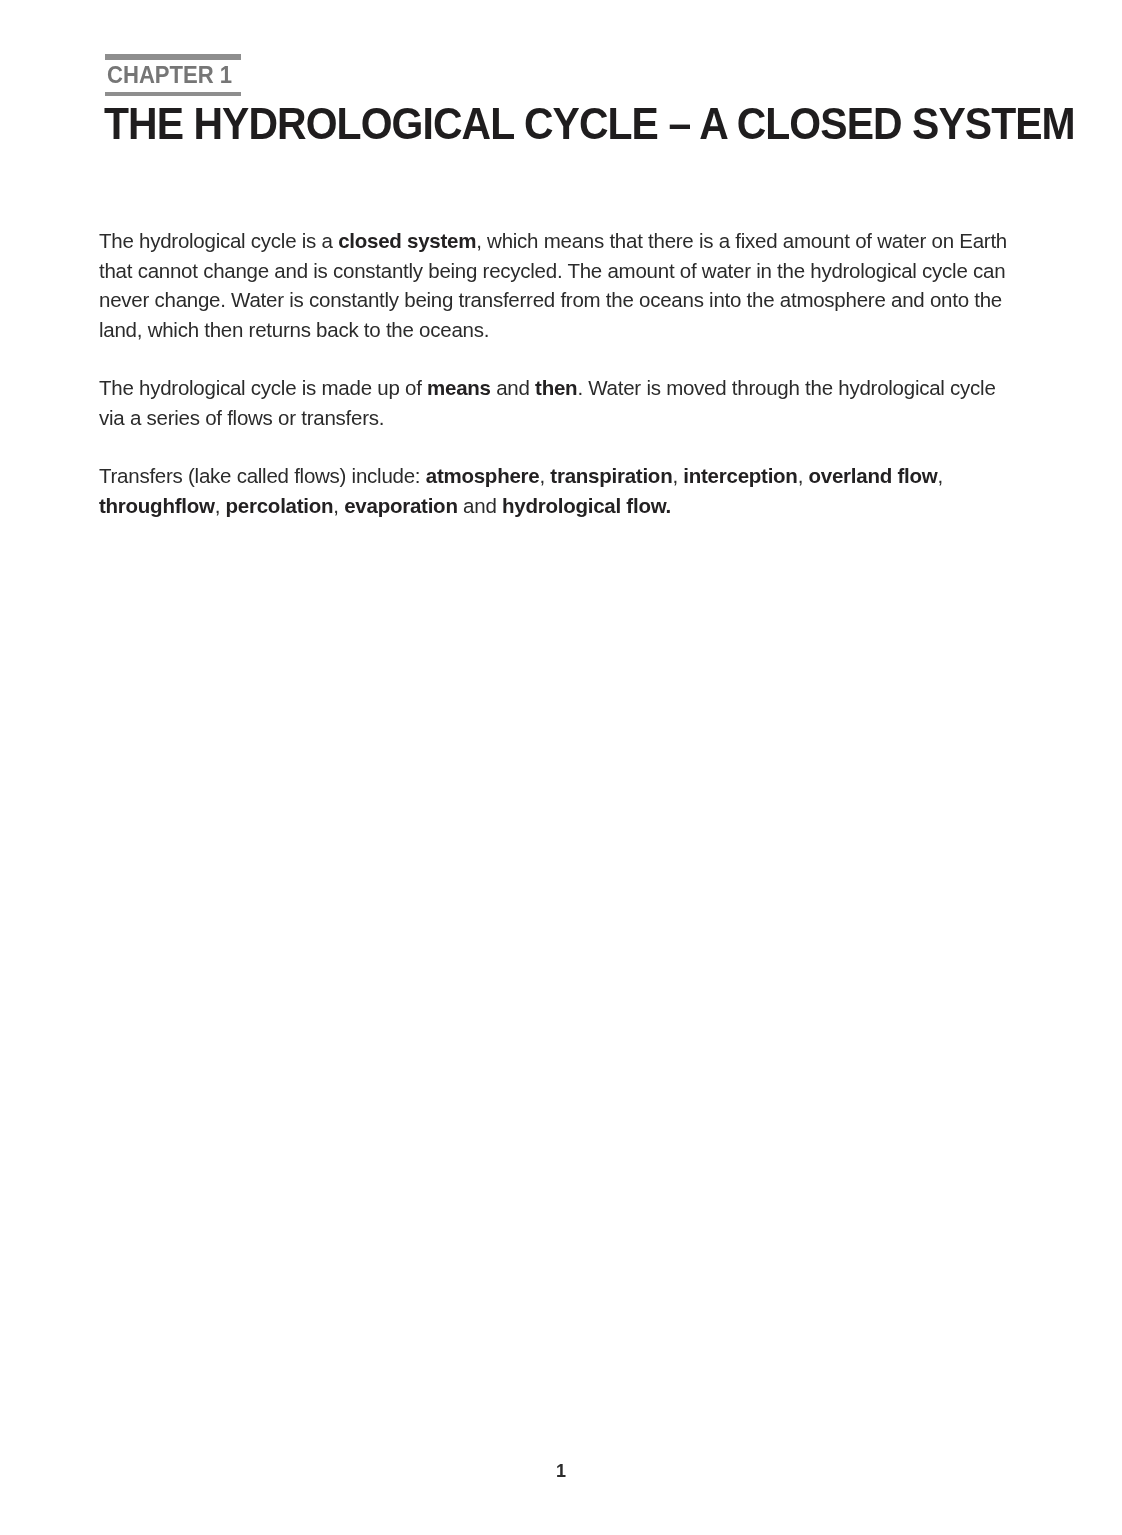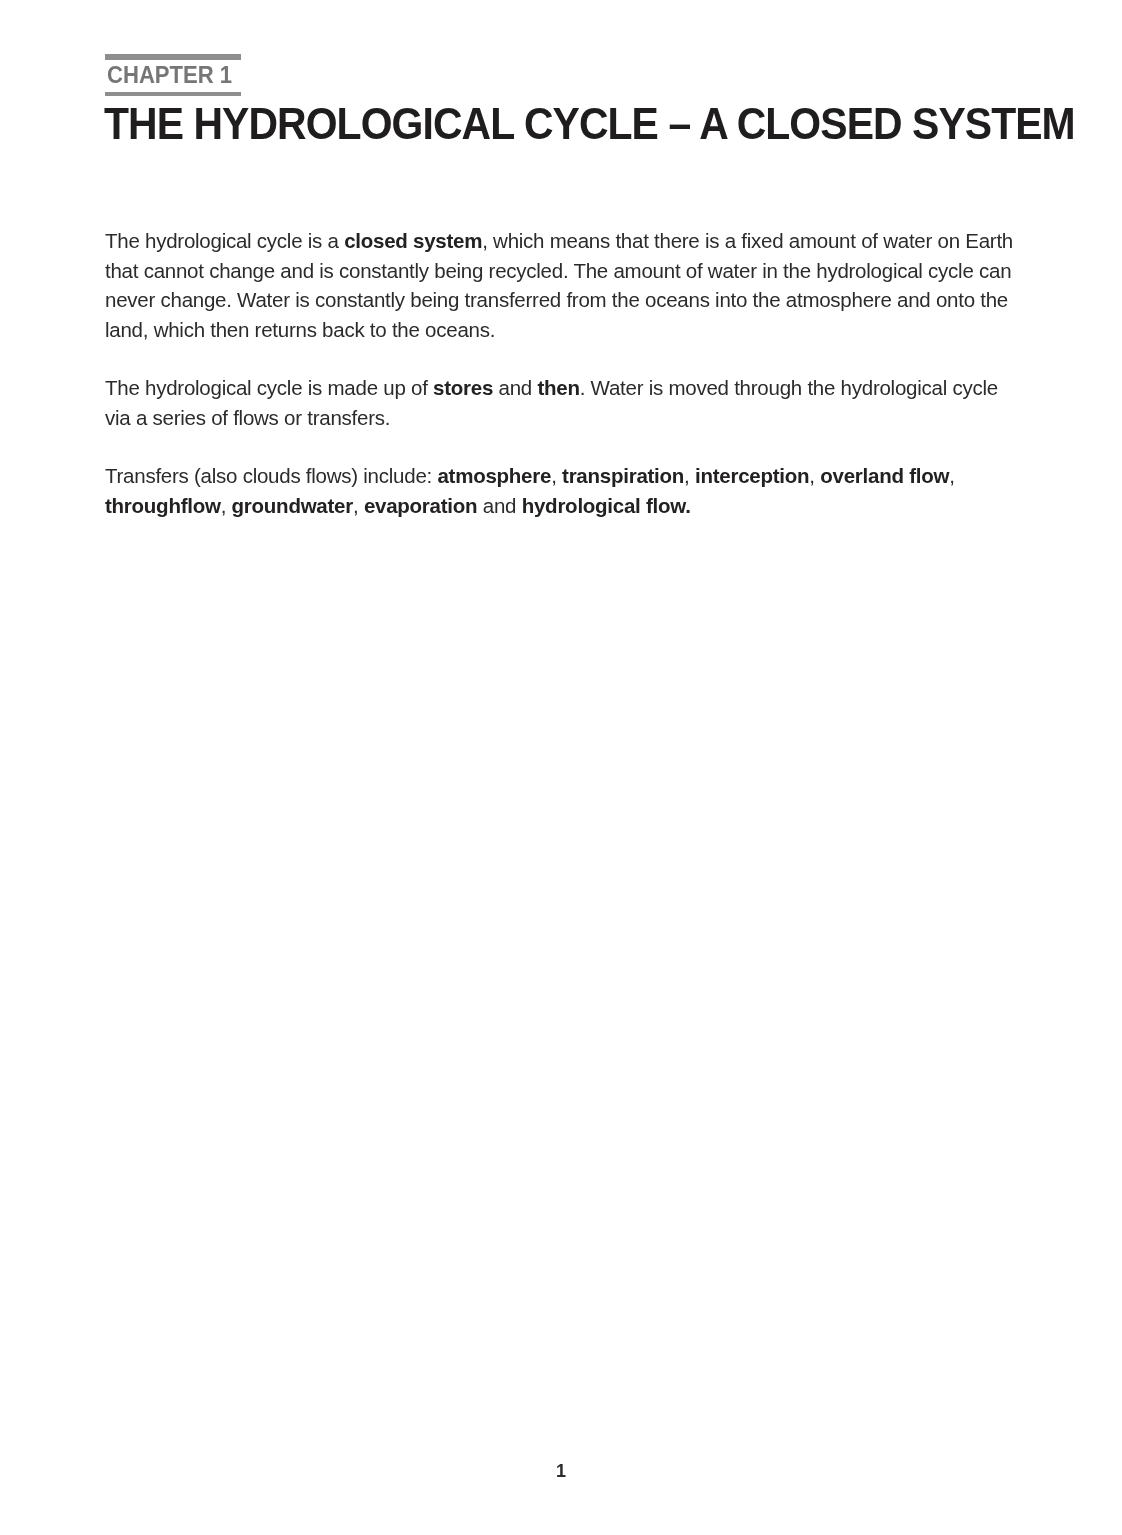--- a/index.html
+++ b/index.html
@@ -50,21 +50,21 @@
     color: #1f1d1e;
     letter-spacing: -1px;
     white-space: nowrap;
     transform: scaleX(0.93);
     transform-origin: left center;
   }
 
   
   .body-copy {
     position: absolute;
-    left: 105px;
+    left: 99px;
     top: 226px;
     width: 922px;
   }
   .body-copy p {
     margin: 0 0 29px 0;
     font-size: 20.5px;
     line-height: 29.5px;
     letter-spacing: -0.25px;
     color: #2b2b2b;
   }
@@ -91,19 +91,19 @@
 <div class="page">
 
   <div class="chapter-label">
     <span class="chapter-text">CHAPTER 1</span>
   </div>
 
   <h1 class="page-title">THE HYDROLOGICAL CYCLE – A CLOSED SYSTEM</h1>
 
   <div class="body-copy">
     <p><span>The hydrological cycle is a </span><b>closed system</b><span>, which means that there is a fixed amount of water on Earth that cannot change and is constantly being recycled. The amount of water in the hydrological cycle can never change. Water is constantly being transferred from the oceans into the atmosphere and onto the land, which then returns back to the oceans.</span></p>
-    <p><span>The hydrological cycle is made up of </span><b>stores</b><span> and </span><b>then</b><span>. Water is moved through the hydrological cycle via a series of flows or transfers.</span></p>
-    <p><span>Transfers (also clouds flows) include: </span><b>atmosphere</b><span>, </span><b>transpiration</b><span>, </span><b>interception</b><span>, </span><b>overland flow</b><span>, </span><b>throughflow</b><span>, </span><b>groundwater</b><span>, </span><b>evaporation</b><span> and </span><b>hydrological flow.</b></p>
+    <p><span>The hydrological cycle is made up of </span><b>means</b><span> and </span><b>then</b><span>. Water is moved through the hydrological cycle via a series of flows or transfers.</span></p>
+    <p><span>Transfers (lake called flows) include: </span><b>atmosphere</b><span>, </span><b>transpiration</b><span>, </span><b>interception</b><span>, </span><b>overland flow</b><span>, </span><b>throughflow</b><span>, </span><b>percolation</b><span>, </span><b>evaporation</b><span> and </span><b>hydrological flow.</b></p>
   </div>
 
   <div class="page-number">1</div>
 
 </div>
 
 </body></html>

